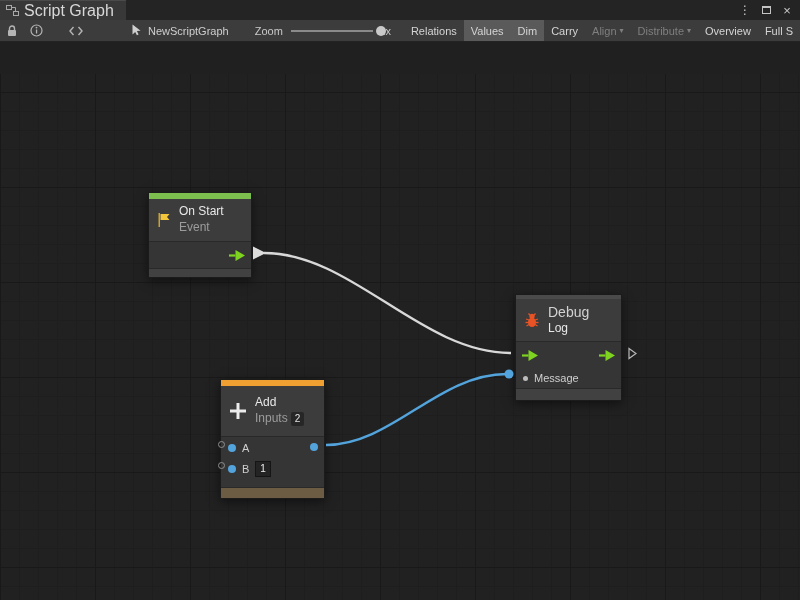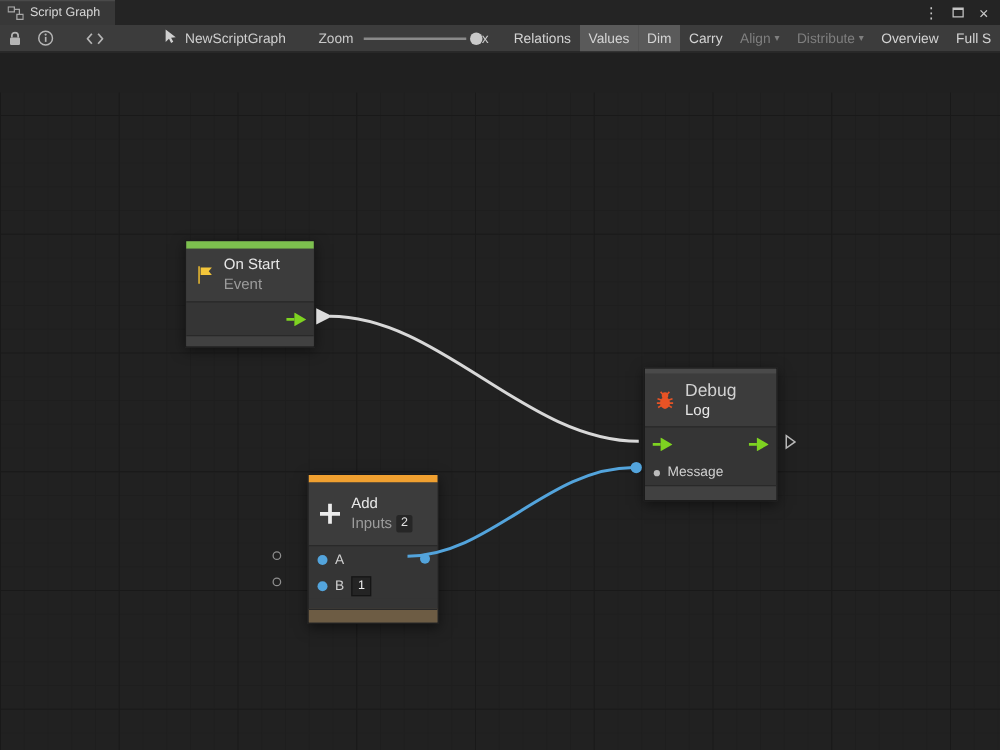--- a/index.html
+++ b/index.html
@@ -4,21 +4,21 @@
 <style>
   * { box-sizing: border-box; margin: 0; padding: 0; }
   html, body { width: 800px; height: 600px; overflow: hidden; background: #202020;
     font-family: "Liberation Sans", "DejaVu Sans", sans-serif; }
 
   .window { position: relative; width: 800px; height: 600px; }
 
   
   .titlebar { height: 20px; background: #242424; display: flex; align-items: stretch; }
   .tab { background: #383838; border-top: 1px solid #4a4a4a; display: flex; align-items: center;
-    gap: 5px; padding: 0 12px 0 6px; font-size: 10px; color: #d8d8d8; }
+    gap: 5px; padding: 0 12px 0 6px; font-size: 16px; color: #d8d8d8; }
   .tab-icon { display: flex; align-items: center; }
   .titlebar-controls { margin-left: auto; display: flex; align-items: center; gap: 7px;
     padding-right: 6px; color: #c8c8c8; }
   .tb-btn { display: inline-flex; align-items: center; justify-content: center; width: 14px;
     height: 16px; font-size: 12px; cursor: default; }
   .maxbox { display: inline-block; width: 9px; height: 8px; border: 1px solid #c4c4c4;
     border-top: 2px solid #c4c4c4; }
   .close-glyph { font-size: 13px; }
 
   
@@ -56,21 +56,21 @@
   .wires { position: absolute; inset: 0; pointer-events: none; z-index: 6; }
 
   
   .node { position: absolute; border: 1px solid #1b1b1b; background: #383838;
     box-shadow: 0 3px 10px rgba(0,0,0,.5); color: #d8d8d8; z-index: 3; }
   .strip { height: 6px; }
   .node-onstart { left: 148px; top: 118px; width: 104px; }
   .node-onstart .strip { background: #7cbf4e; }
   .node-debug { left: 515px; top: 220px; width: 107px; }
   .node-debug .strip { height: 4px; background: #4a4a4a; }
-  .node-add { left: 246px; top: 305px; width: 105px; }
+  .node-add { left: 220px; top: 305px; width: 105px; }
   .node-add .strip { background: #f0a030; }
 
   .nhead { background: #3c3c3c; display: flex; align-items: center; gap: 7px; padding: 3px 7px; }
   .node-onstart .nhead { height: 42px; }
   .node-debug .nhead { height: 42px; }
   .node-add .nhead { height: 50px; }
   .nicon { display: flex; align-items: center; }
   .ntext { display: flex; flex-direction: column; line-height: 1.3; }
   .ntitle { font-size: 12px; color: #e8e8e8; }
   .ntitle-sm { font-size: 14px; color: #d2d2d2; }

